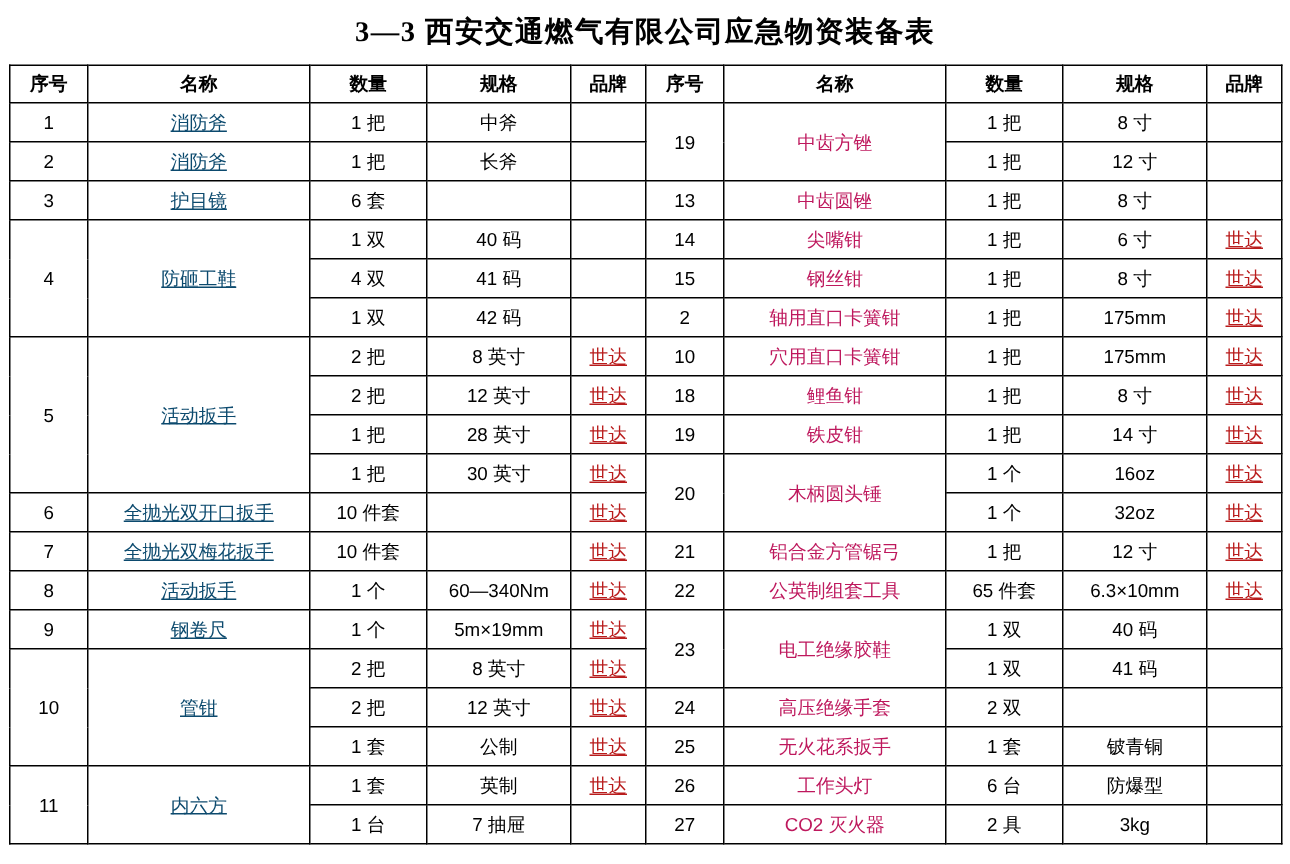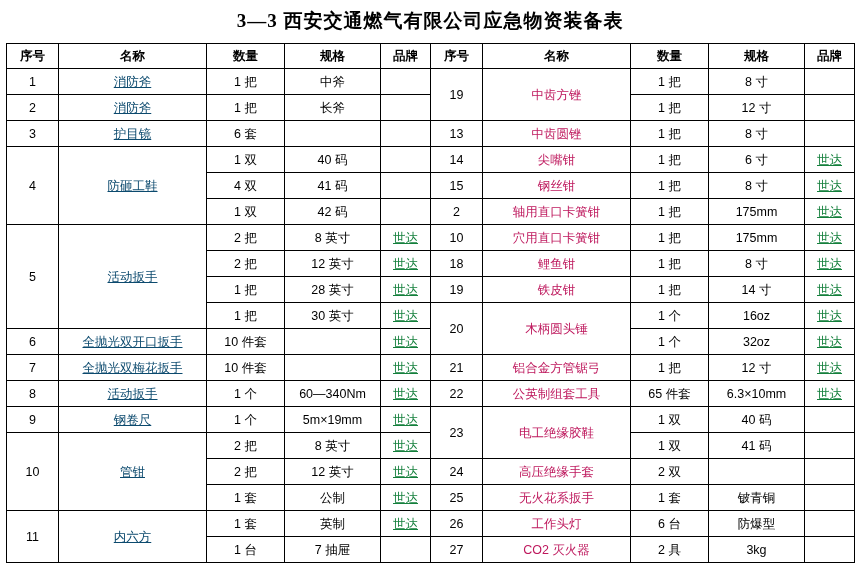--- a/index.html
+++ b/index.html
@@ -45,21 +45,21 @@
     font-weight: normal;
     font-size: 12.5px;
     overflow: hidden;
     white-space: nowrap;
   }
   table.main th {
     font-weight: bold;
     height: 24px;
   }
   .brand-cell {
-    color: #15803d;
+    color: #b91c1c;
     text-decoration: underline;
   }
   .name-cell {
     color: #0c4a6e;
     text-decoration: underline;
   }
   .plain {
     color: #be185d;
     text-decoration: none;
   }

